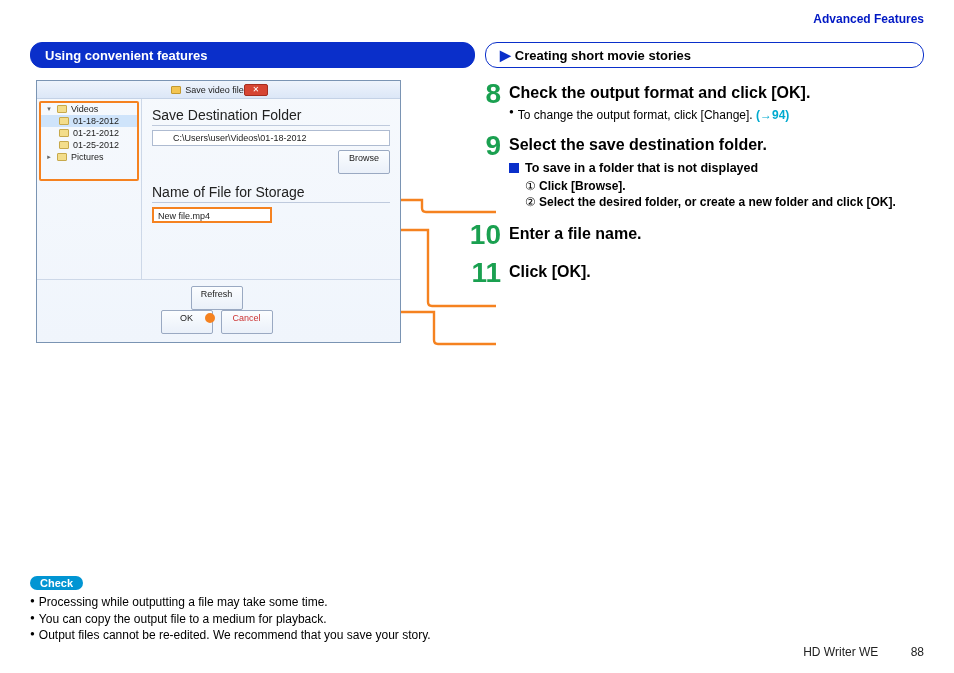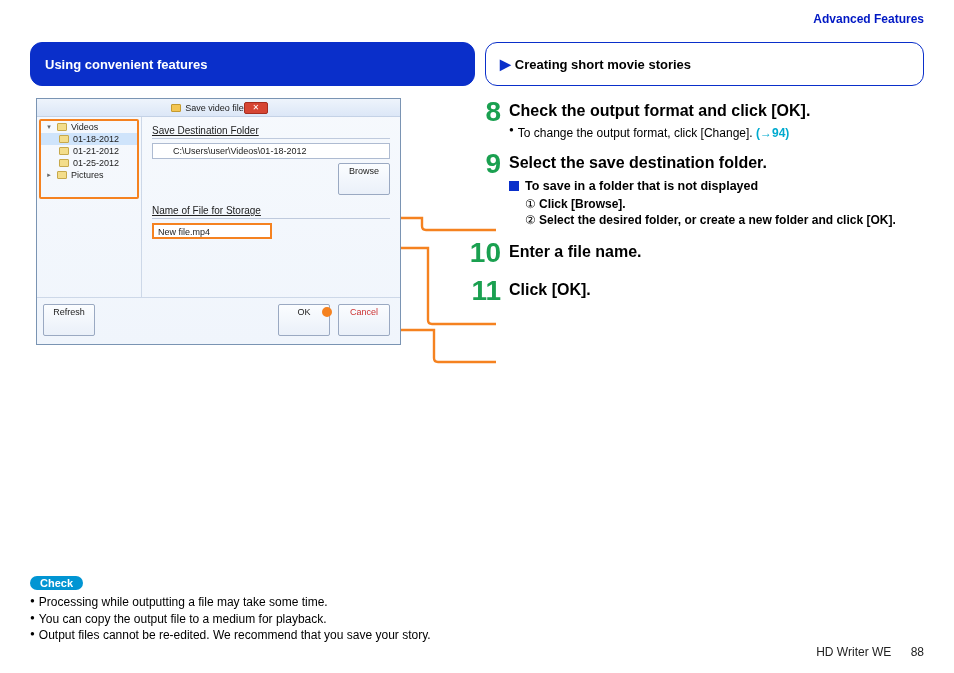--- a/index.html
+++ b/index.html
@@ -22,21 +22,21 @@
     font-size: 12px;
   }
   .bar-row {
     display: flex;
     gap: 10px;
     margin-top: 22px;
   }
   .bar {
     border: 1px solid #0a2fca;
     border-radius: 12px;
-    height: 44px;
+    height: 26px;
     display: flex;
     align-items: center;
     padding: 0 14px;
     font-weight: bold;
     font-size: 13px;
     flex: 1;
   }
   .bar-left {
     background: #0a2fca;
     color: #fff;
@@ -97,41 +97,41 @@
     border: 2px solid #f58220; border-radius: 2px; pointer-events:none;
   }
   .tree-item { display:flex; align-items:center; gap:4px; padding:1px 0 1px 4px; }
   .tree-item.child { padding-left: 18px; }
   .tree-item.sel { background:#cfe4fb; }
   .fold {
     width:10px; height:8px; background:#f3dd8b; border:1px solid #c7a94c; border-radius:1px; flex-shrink:0;
   }
   .tri { width:8px; color:#666; font-size:7px; display:inline-block; text-align:center; }
   .dlg-main { flex:1; padding: 6px 10px 6px 10px; }
-  .dlg-label { font-size:10px; margin-top:2px;text-decoration:underline; }
+  .dlg-label { font-size:14px; margin-top:2px; }
   .dlg-divider { border-top:1px solid #bfcadd; margin:2px 0 4px; }
   .path-row { display:flex; gap:6px; align-items:center; }
   .path-box {
     flex:1; height:16px; border:1px solid #aebbd1; background:#fff; padding:2px 20px;
     font-size:9px;
   }
   .browse-row { text-align:right; margin-top:4px; }
   .dlg-btn {
-    display:inline-block; min-width:52px; height:32px; border:1px solid #9aa9c2;
+    display:inline-block; min-width:52px; height:24px; border:1px solid #9aa9c2;
     background:linear-gradient(#fbfdff,#eaf0f9); border-radius:2px; font-size:9px;
     padding:0 6px; line-height:14px; text-align:center;
   }
   .file-box {
     height:16px; border:1px solid #aebbd1; background:#fff; padding:2px 4px;
     font-size:9px; width:120px;
     border: 2px solid #f58220;
   }
   .dlg-footer {
     display:flex; justify-content:space-between; align-items:center;
-    padding: 6px 10px 8px 6px; border-top:1px solid #cdd8e8;
+    padding: 6px 10px 8px 6px; border-top:1px solid #cdd8e8;flex-direction:column;
   }
   .dlg-footer-right { display:flex; gap:8px; align-items:flex-end;border-radius:8px; }
   .ok-wrap { position:relative; display:inline-block; }
   .ok-dot {
     position:absolute; width:10px; height:10px; border:2px solid #f58220; background:#f58220;
     border-radius:50%; right:-2px; top:3px;
   }
 
   
   .step { display:flex; gap:8px; margin-bottom: 10px; }
@@ -168,21 +168,21 @@
   .tips-badge {
     display:inline-block; background:#0195d3; color:#fff; font-weight:bold;
     font-size:11px; padding:1px 10px; border-radius:9px; margin-bottom:4px;
   }
   .tip-line { font-size:12px; display:flex; line-height:1.35; }
   .tip-line::before { content:"●"; font-size:8px; margin-right:4px; position:relative; top:2px; }
 
   .footer {
     position:absolute; bottom: 14px; right: 30px; font-size:12px; color:#222;
   }
-  .footer .pg { margin-left: 16px; }
+  .footer .pg { margin-left: 29px; }
 </style>
 </head>
 <body>
 
 <div class="header-link">Advanced Features</div>
 
 <div class="bar-row">
   <div class="bar bar-left">Using convenient features</div>
   <div class="bar bar-right">
     <span class="arrow">▶</span>

